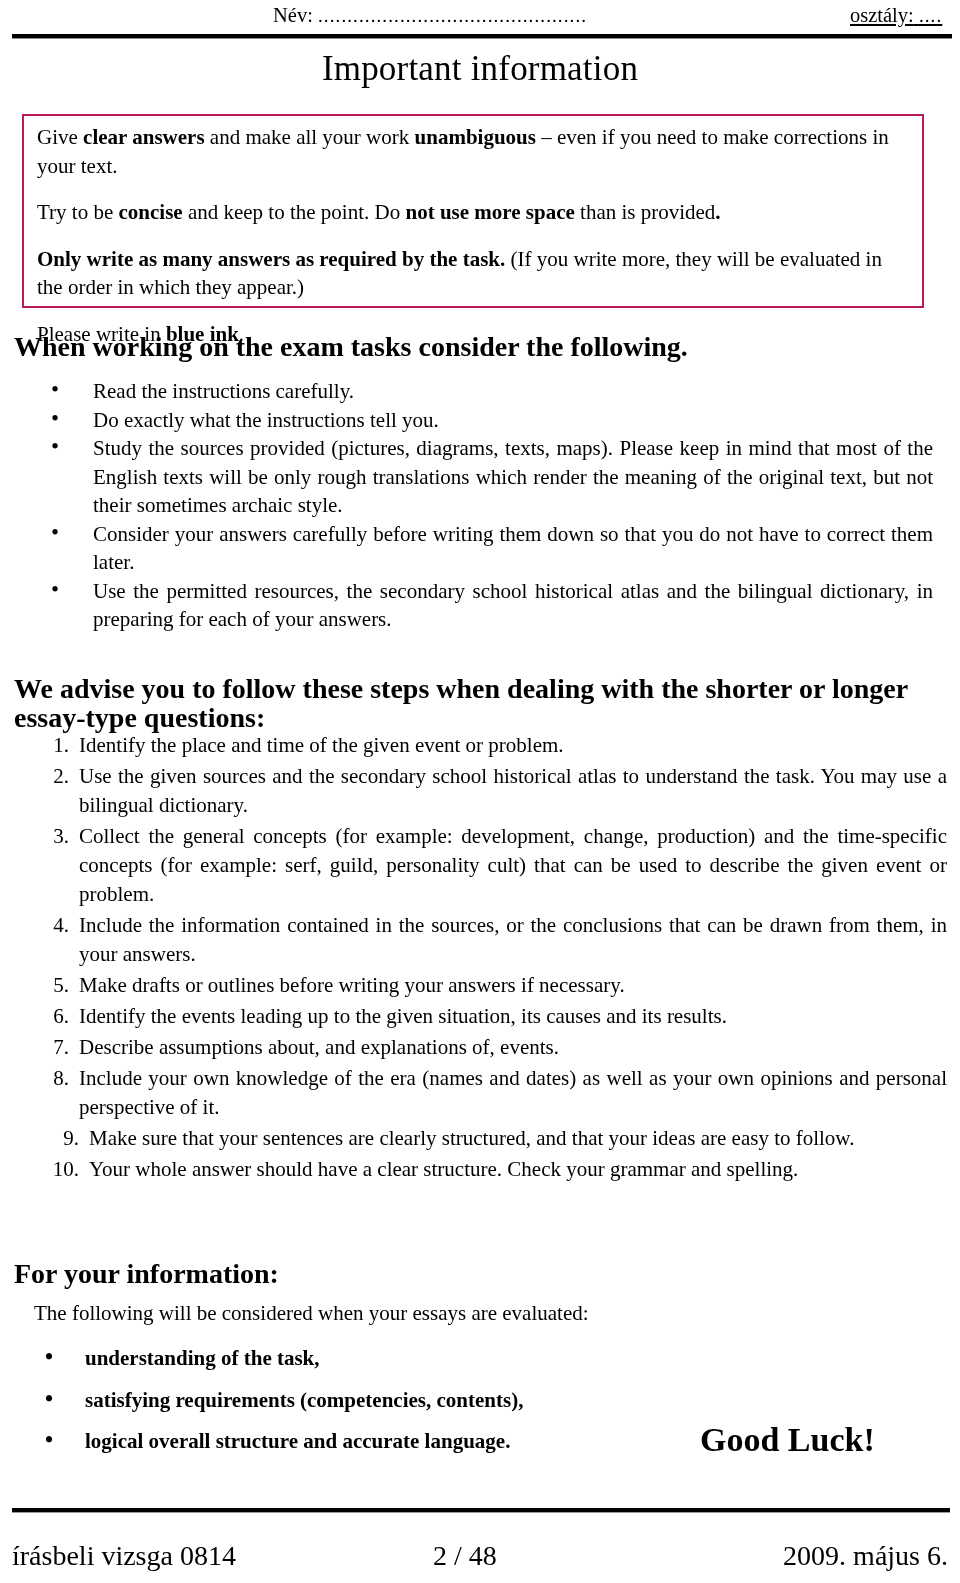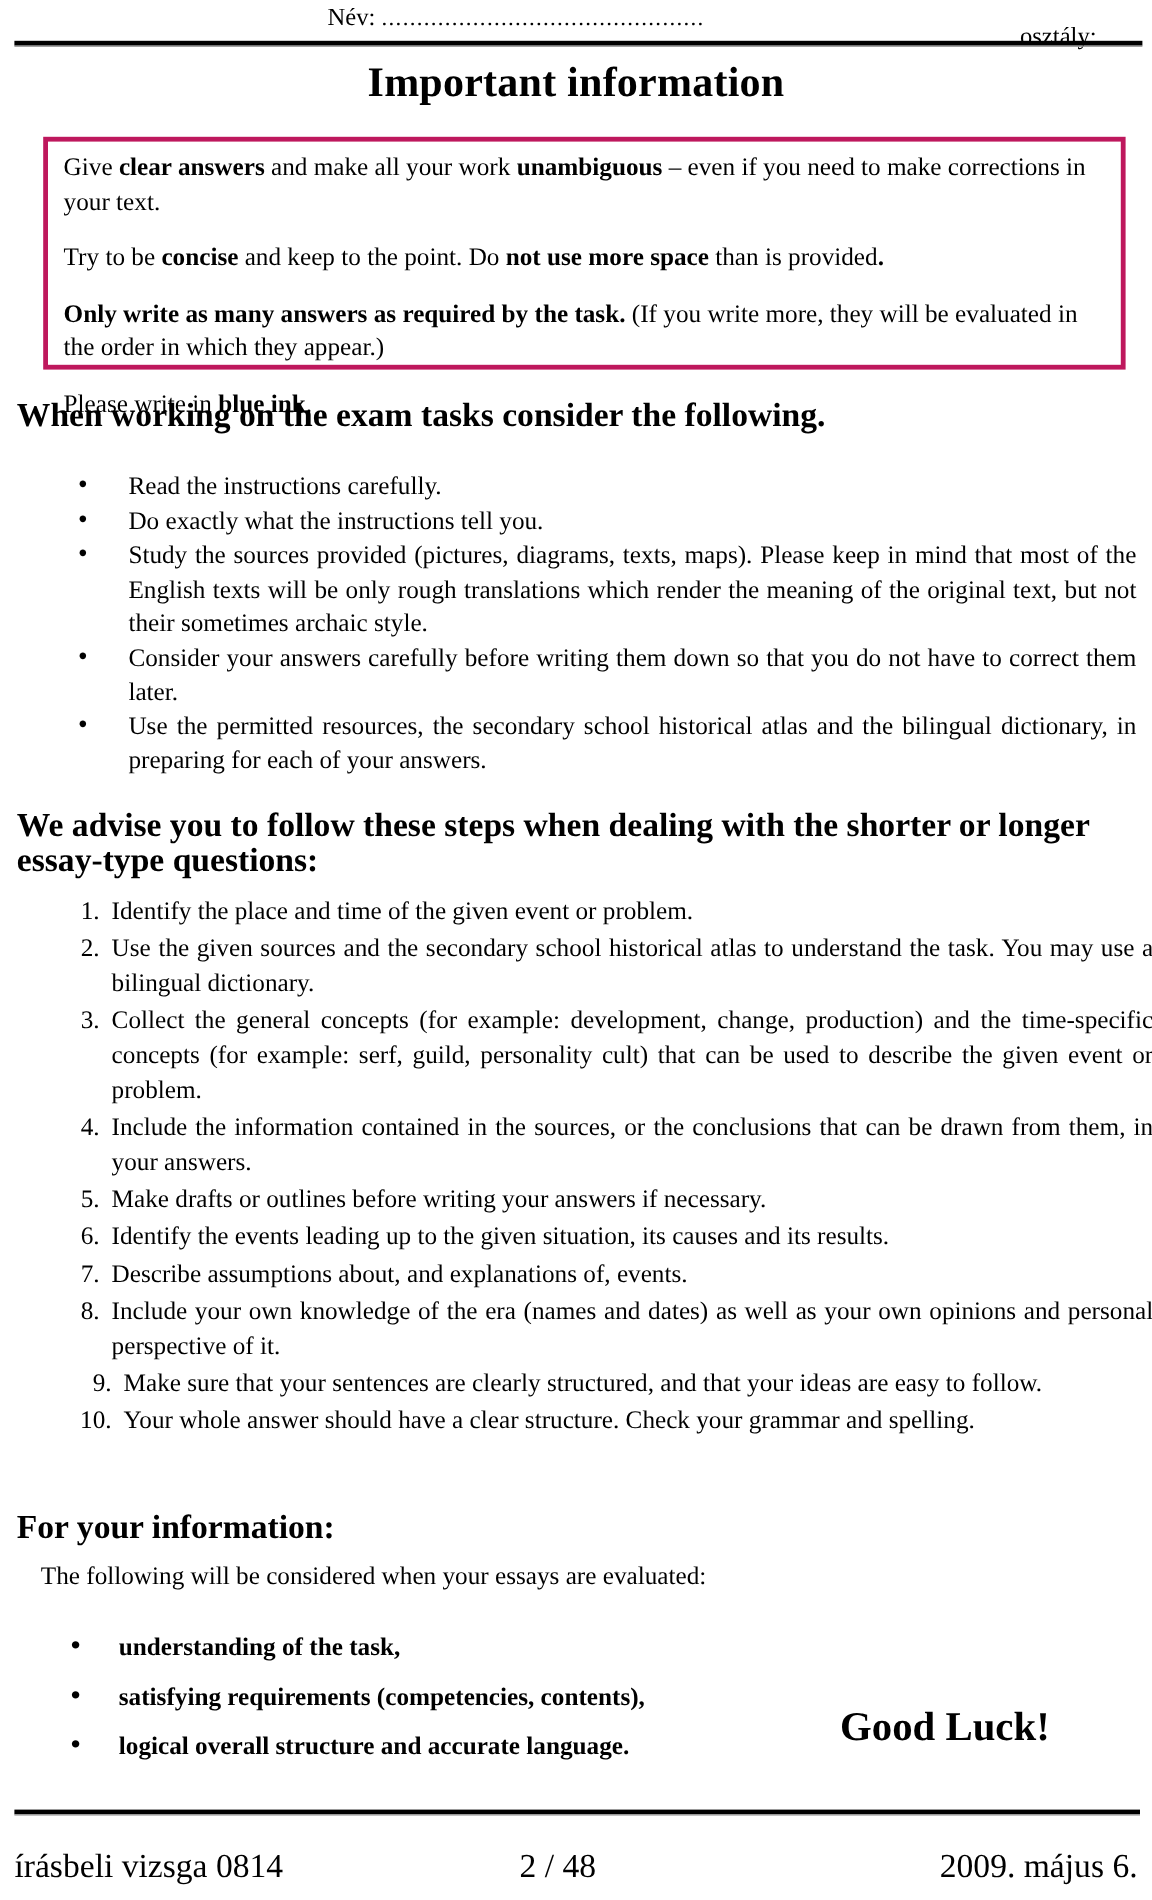--- a/index.html
+++ b/index.html
@@ -43,21 +43,22 @@
     left: 261px;
     top: 0;
   }
   .run-head .dots {
     letter-spacing: 1.1px;
     font-size: 19px;
   }
   .run-head .classfield {
     position: absolute;
     left: 838px;
-    top: 16px;
+    top: 0;
+    text-decoration: underline;
   }
   .rule-top {
     position: absolute;
     left: 12px;
     right: 8px;
     top: 34px;
     height: 0;
     border-top: 4px solid #000;
     border-bottom: 1px solid #8a8a8a;
   }
@@ -87,33 +88,33 @@
   .run-foot .f-right { position: absolute; right: 0; top: 0; }
 
   
   .doc-title {
     position: absolute;
     top: 48px;
     left: 0;
     width: 960px;
     text-align: center;
     font-size: 35px;
-    font-weight: bold;
+    font-weight: normal;
     line-height: 42px;
     letter-spacing: 0.2px;
   }
 
   
   .framed {
     position: absolute;
-    left: 36px;
+    left: 22px;
     top: 114px;
     width: 902px;
     height: 194px;
-    border: 4px solid #be185d;
+    border: 2px solid #be185d;
     box-sizing: border-box;
     padding: 7px 13px 0 13px;
   }
   .framed p {
     margin: 0 0 0 0;
     font-size: 21px;
     line-height: 28.5px;
     text-align: left;
   }
   .framed p + p { margin-top: 18px; }
@@ -125,21 +126,21 @@
     left: 14px;
     font-size: 28px;
     font-weight: bold;
     line-height: 29px;
     width: 930px;
   }
   .lead.wrap2 { line-height: 29px; }
 
   ul.bl, ol.nl {
     position: absolute;
-    margin: 17px;
+    margin: 3px;
     padding: 0;
     list-style: none;
     width: 930px;
   }
   ul.bl > li {
     position: relative;
     font-size: 21px;
     line-height: 28.5px;
     padding-left: 90px;
     text-align: justify;

